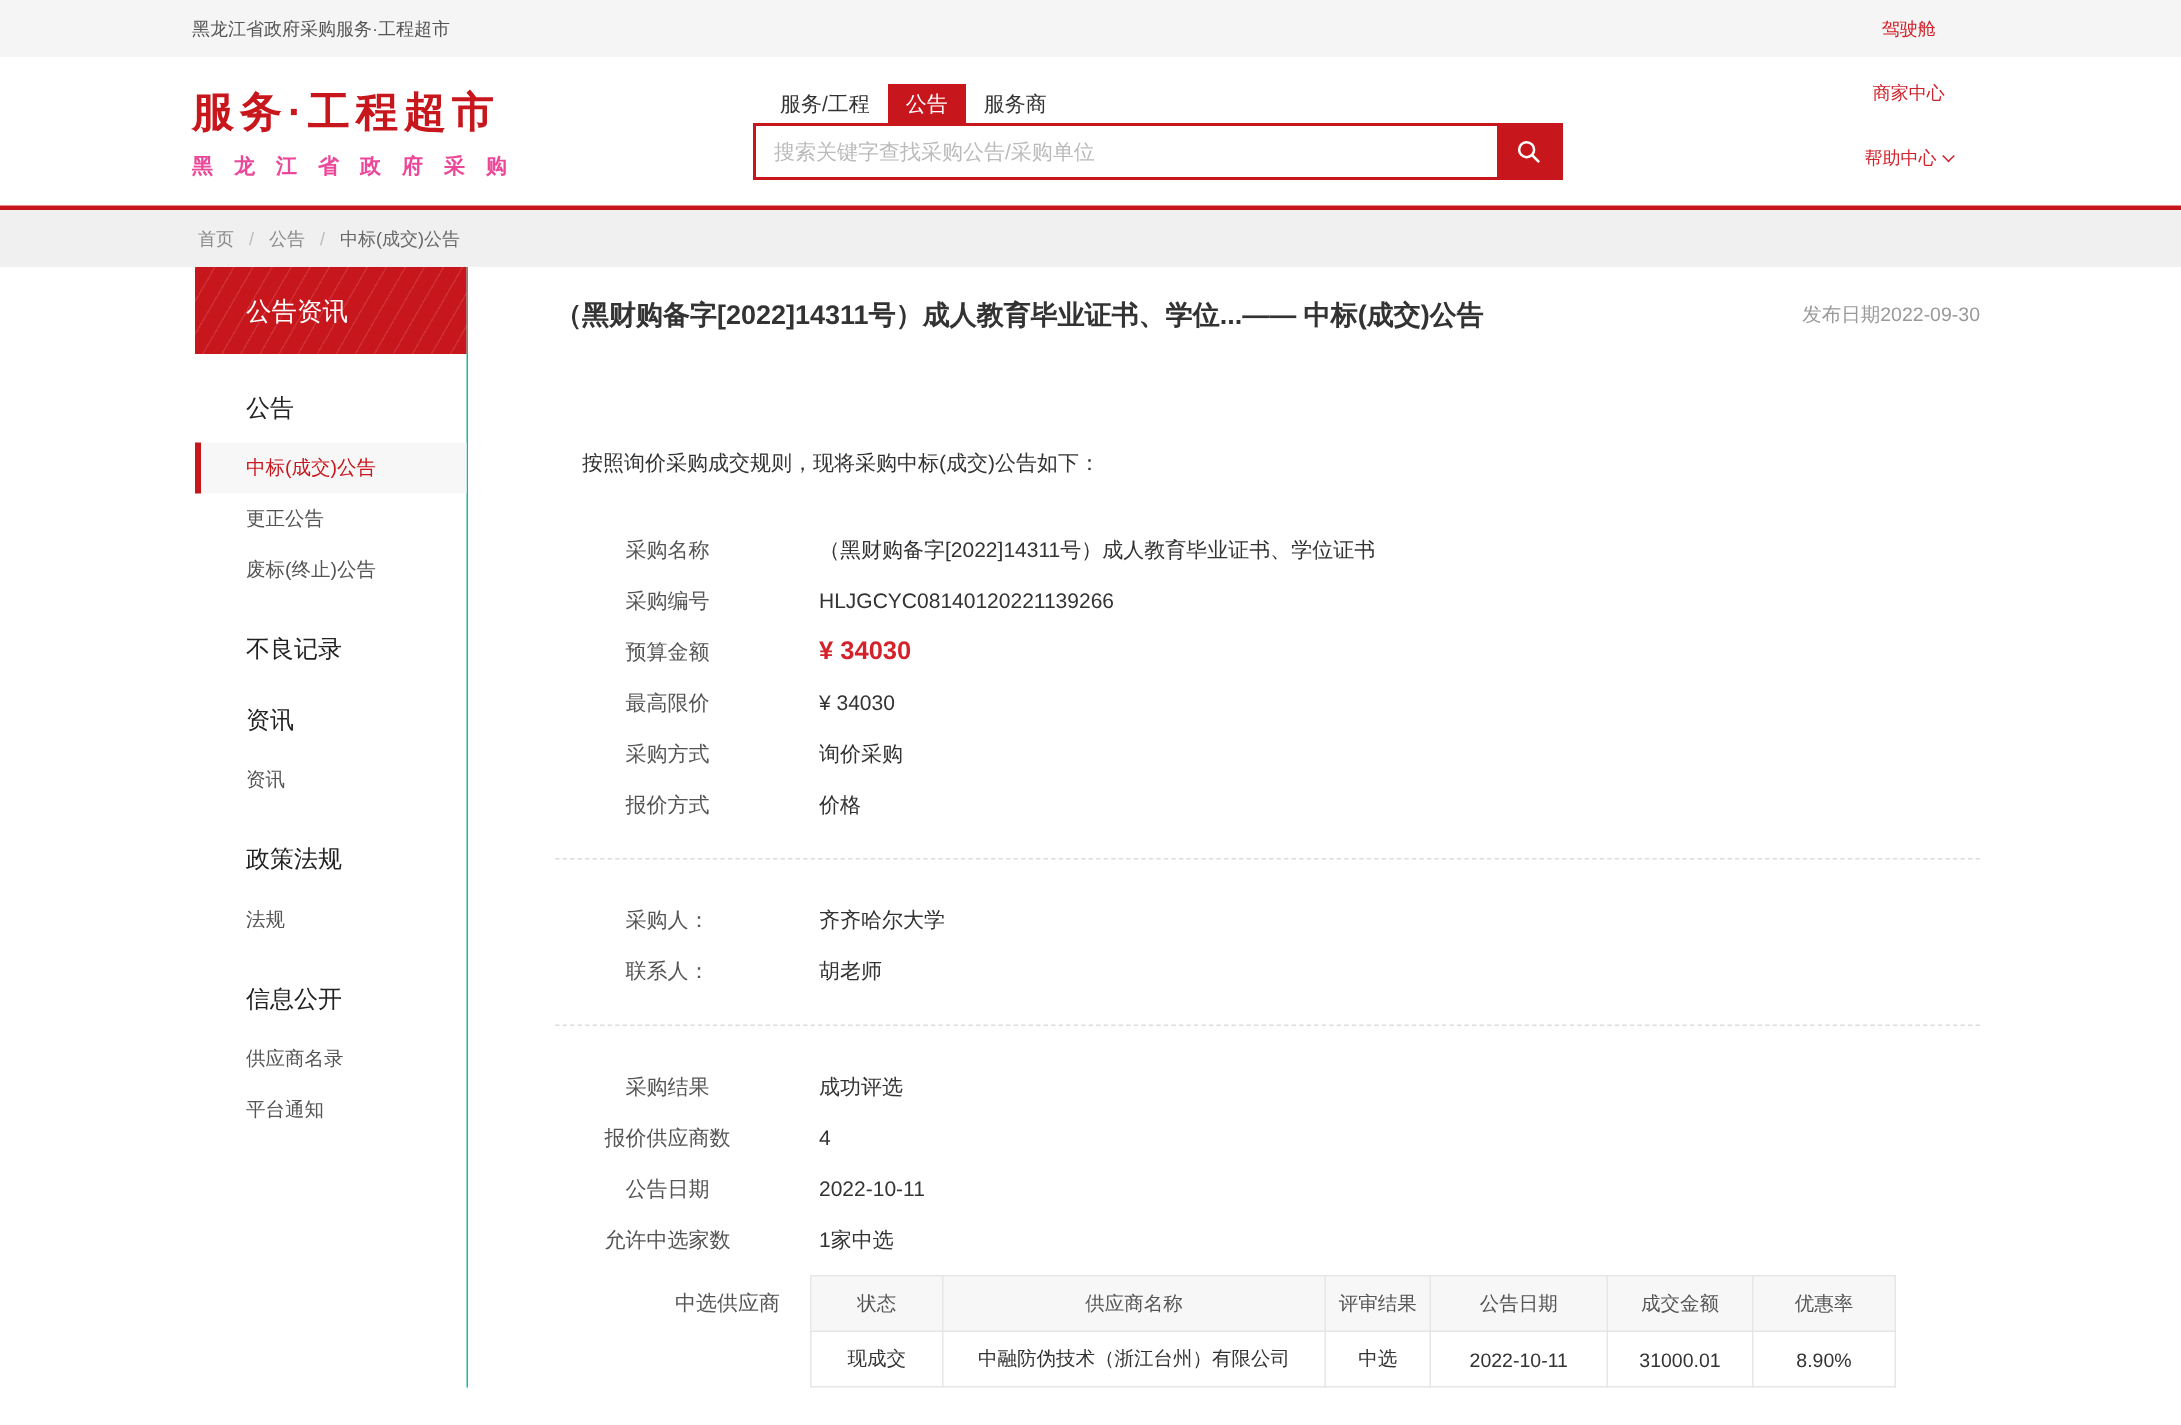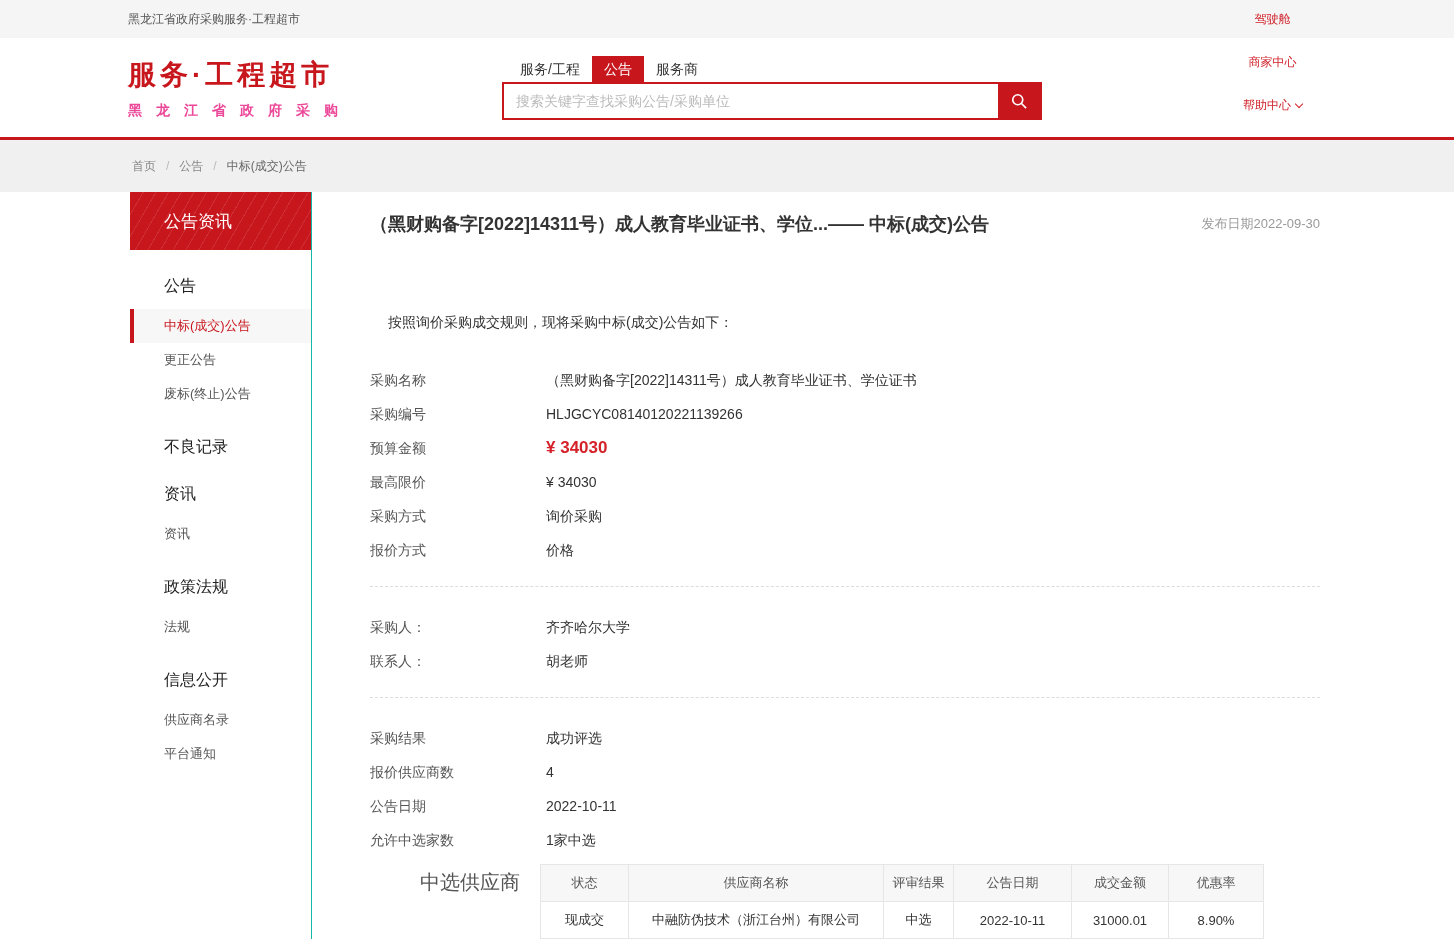--- a/index.html
+++ b/index.html
@@ -63,21 +63,21 @@
     font-family: "Liberation Sans", "DejaVu Sans", sans-serif;
   }
   .search-box input::placeholder { color: #bbb; }
   .search-btn {
     width: 42px; background: #c8161d; border: none; cursor: pointer;
     display: flex; align-items: center; justify-content: center;
   }
 
   
   .breadcrumb {
-    height: 52px; background: #f0f0f0;
+    height: 38px; background: #f0f0f0;
     display: flex; align-items: center; gap: 10px;
     padding-left: 132px; font-size: 12px; color: #888;
   }
   .breadcrumb a { color: #888; }
   .breadcrumb a.current { color: #666; }
   .crumb-sep { color: #bbb; }
 
   
   .content {
     display: flex;
@@ -119,31 +119,31 @@
   .title-row {
     display: flex; justify-content: space-between; align-items: center;
   }
   .article-title { font-size: 18px; font-weight: 600; color: #333; }
   .publish-date { font-size: 13px; color: #999; white-space: nowrap; margin-left: 20px; }
   .intro { margin-top: 78px; padding-left: 18px; font-size: 14px; color: #333; }
 
   .fields { margin-top: 38px; }
   .field { display: flex; align-items: baseline; margin-bottom: 14px; line-height: 20px; }
   .field .label {
-    width: 150px; text-align: left; font-size: 14px; color: #555; flex-shrink: 0;
+    width: 150px; text-align: center; font-size: 14px; color: #555; flex-shrink: 0;
   }
   .field .value { margin-left: 26px; font-size: 14px; color: #333; }
   .field .value.price-red { color: #d5222a; font-size: 17px; font-weight: 600; }
 
   .dashed-divider { border-top: 1px dashed #dcdcdc; margin: 26px 0 30px 0; }
 
   
   .table-row-block { display: flex; align-items: flex-start; margin-top: 12px; }
   .table-row-block .label {
-    width: 150px; text-align: right; font-size: 20px; color: #555;
+    width: 150px; text-align: right; font-size: 14px; color: #555;
     flex-shrink: 0; line-height: 37px;
   }
   .result-table {
     margin-left: 20px; border-collapse: collapse; table-layout: fixed;
   }
   .result-table th, .result-table td {
     border: 1px solid #e6e6e6; height: 37px;
     text-align: center; font-size: 13px; padding: 0 8px;
   }
   .result-table th { background: #f7f7f7; font-weight: normal; color: #555; }

